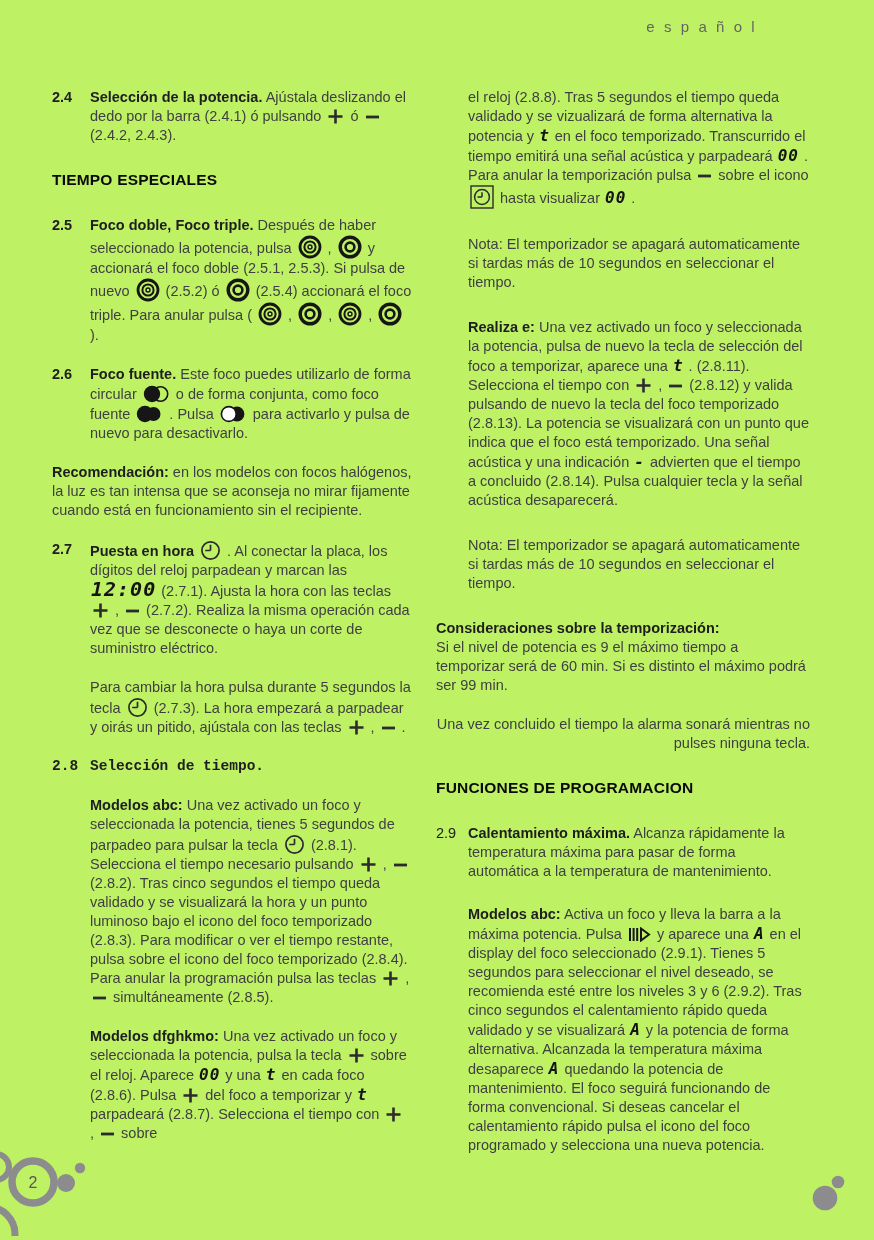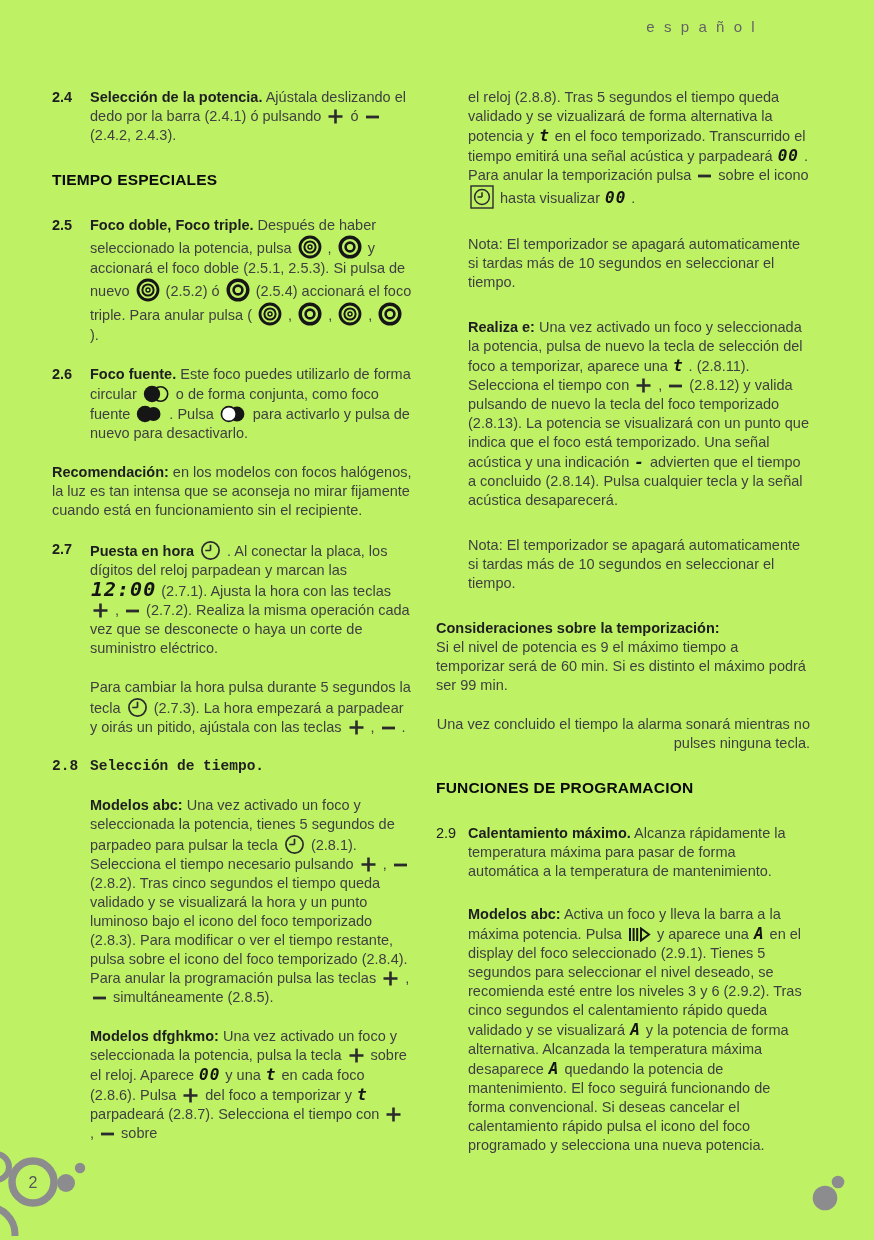--- a/index.html
+++ b/index.html
@@ -277,21 +277,21 @@
       <p class="bold-line" style="margin-top:26px;">Consideraciones sobre la temporización:</p>
       <p class="p flush">Si el nivel de potencia es 9 el máximo tiempo a temporizar será de 60 min. Si es distinto el máximo podrá ser 99 min.</p>
 
       <p class="p flush" style="margin-top:20px;text-align:right;">Una vez concluido el tiempo la alarma sonará mientras no pulses ninguna tecla.</p>
 
       <h2 class="heading">FUNCIONES DE PROGRAMACION</h2>
 
       <div class="numbered">
         <div class="num">2.9</div>
         <div class="nbody">
-          <p class="p"><b>Calentamiento máximo.</b> Alcanza rápidamente la temperatura máxima para pasar de forma automática a la temperatura de mantenimiento.</p>
+          <p class="p"><b>Calentamiento máxima.</b> Alcanza rápidamente la temperatura máxima para pasar de forma automática a la temperatura de mantenimiento.</p>
           <p class="p" style="margin-top:24px;"><b>Modelos abc:</b> Activa un foco y lleva la barra a la máxima potencia. Pulsa <span class="icon" style="vertical-align:-3px;">
     <svg width="23" height="15" viewBox="0 0 23 15">
                   <rect x="1" y="1" width="2" height="13" fill="#161616"></rect>
                   <rect x="4.6" y="1" width="2" height="13" fill="#161616"></rect>
                   <rect x="8.2" y="1" width="2" height="13" fill="#161616"></rect>
                   <path d="M13 1.5 L21 7.5 L13 13.5 Z" stroke="#161616" stroke-width="2" fill="none"></path>
                 </svg>
   </span> y aparece una <span class="seg">A</span> en el display del foco seleccionado (2.9.1). Tienes 5 segundos para seleccionar el nivel deseado, se recomienda esté entre los niveles 3 y 6 (2.9.2). Tras cinco segundos el calentamiento rápido queda validado y se visualizará <span class="seg">A</span> y la potencia de forma alternativa. Alcanzada la temperatura máxima desaparece <span class="seg">A</span> quedando la potencia de mantenimiento. El foco seguirá funcionando de forma convencional. Si deseas cancelar el calentamiento rápido pulsa el icono del foco programado y selecciona una nueva potencia.</p>
         </div>
       </div>

